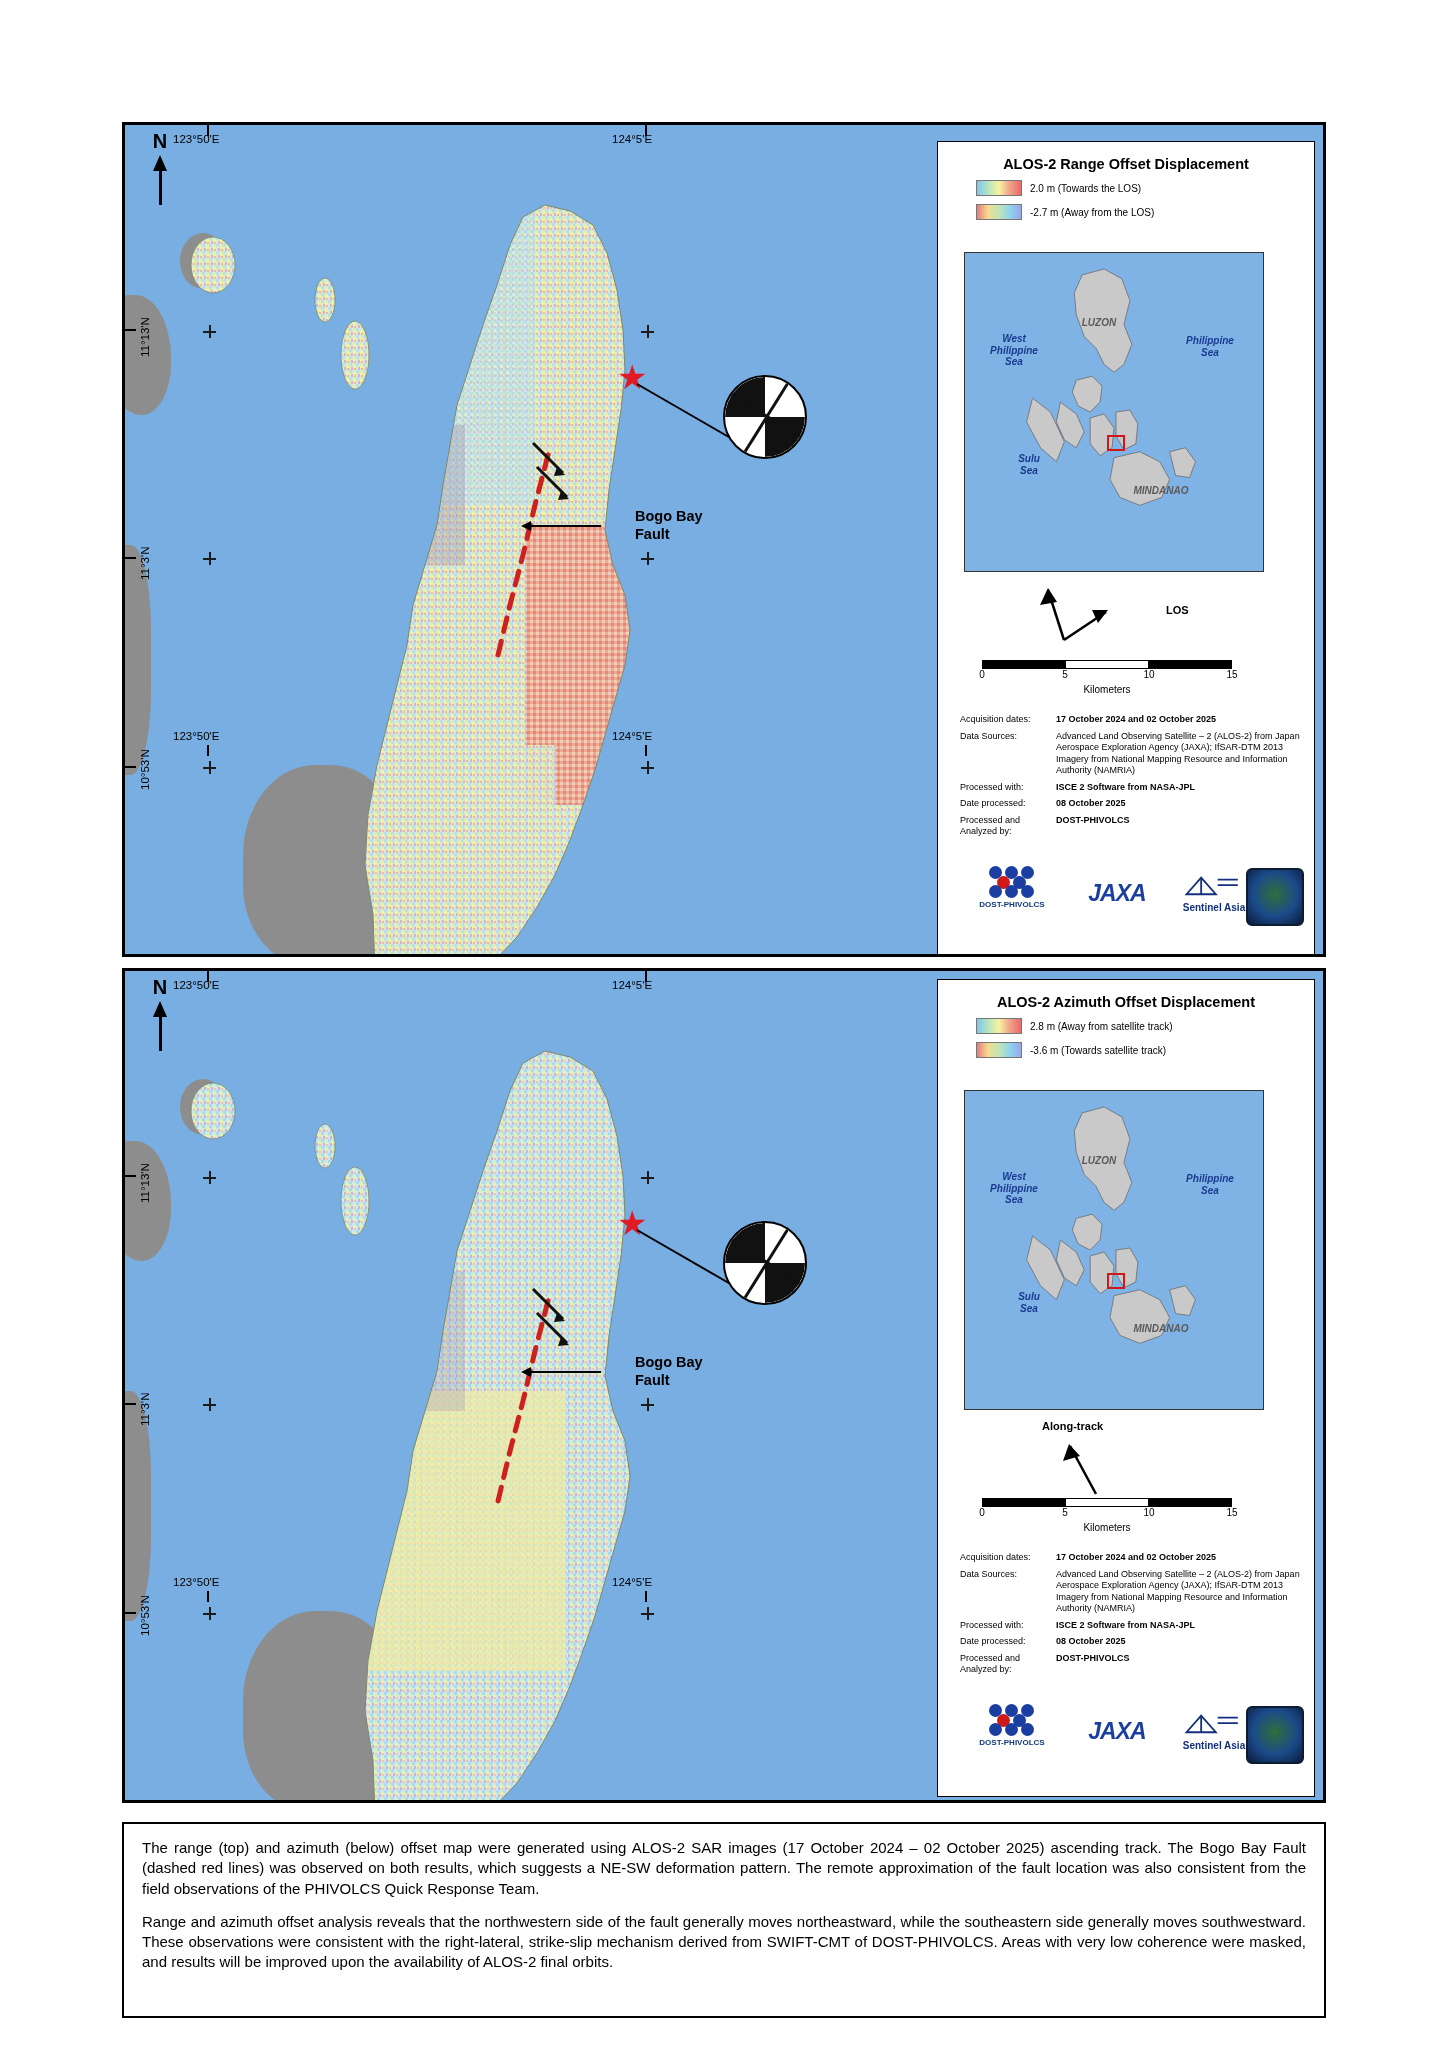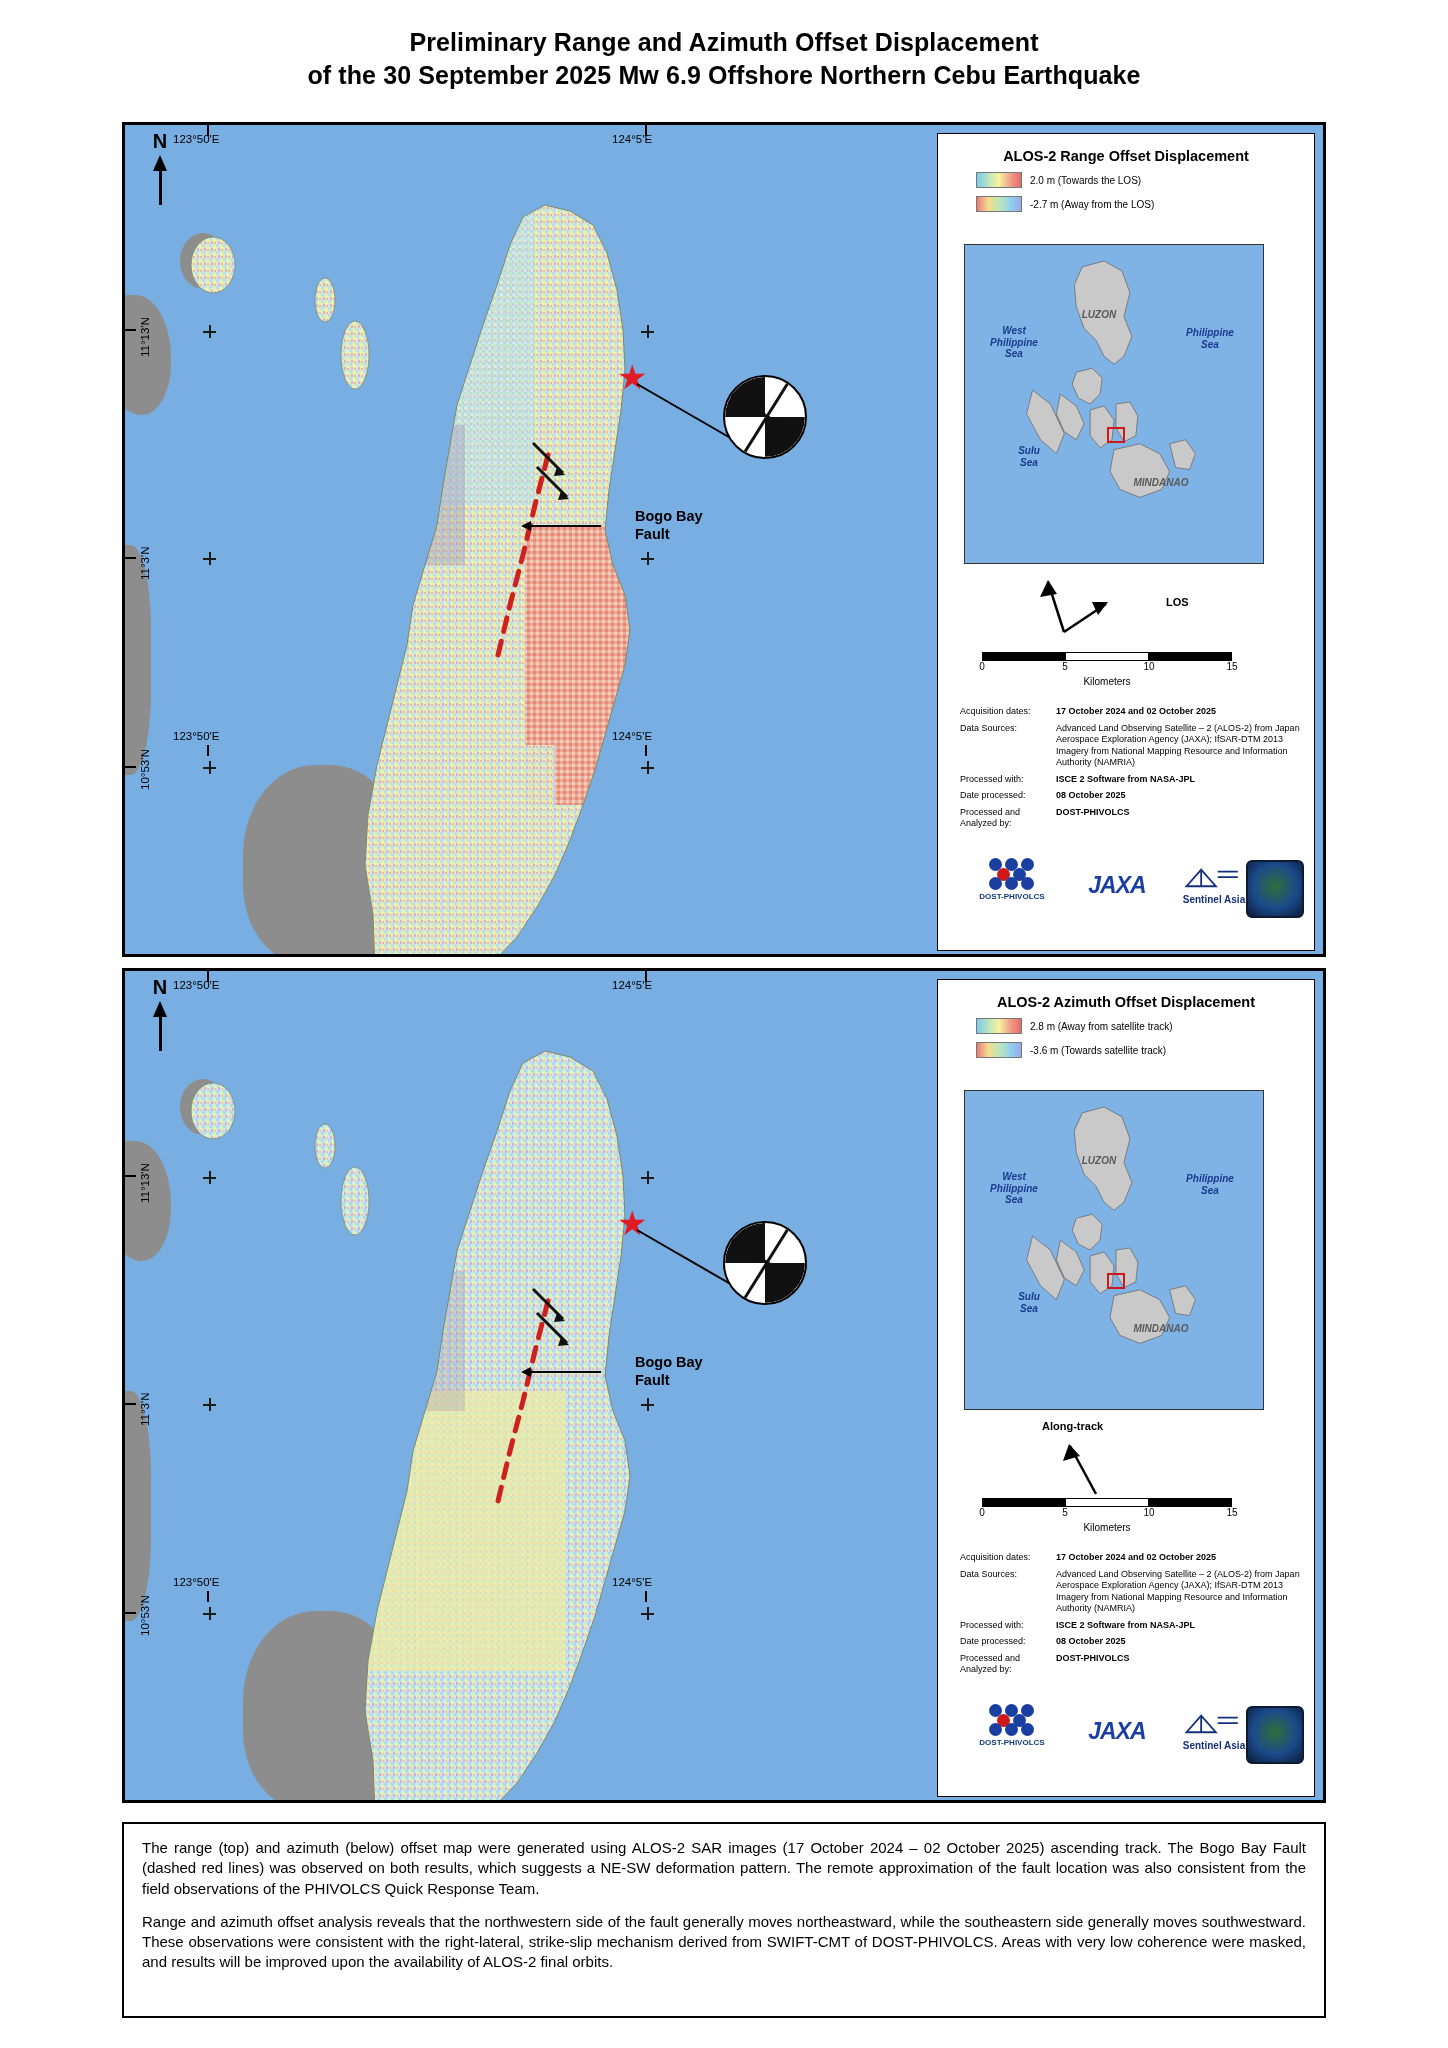--- a/index.html
+++ b/index.html
@@ -116,21 +116,21 @@
     border-bottom:5px solid transparent;
     border-right:10px solid #000;
   }
 
   
   .legend-box {
     position: absolute;
     background: #fff;
     border: 1.5px solid #000;
   }
-  #legend-range { right: 8px; top: 8px; width: 378px; height: 818px; }
+  #legend-range { right: 8px; top: 16px; width: 378px; height: 818px; }
   #legend-azimuth { right: 8px; top: 8px; width: 378px; height: 818px; }
 
   .legend-title {
     text-align: center;
     font-size: 14.5px;
     font-weight: bold;
     margin-top: 14px;
     color: #000;
   }
   .cbar-row { display:flex; align-items:center; margin: 8px 0 0 38px; }
@@ -205,24 +205,20 @@
     text-align: justify;
     color: #000;
   }
   #caption p:last-child { margin-bottom: 0; }
 </style>
 </head>
 <body>
 
 <div class="page">
 
-  <div class="title">
-    <div>Preliminary Range and Azimuth Offset Displacement</div>
-    <div>of the 30 September 2025 Mw 6.9 Offshore Northern Cebu Earthquake</div>
-  </div>
 
   <div class="map-panel" id="panel-range">
     <div class="water"></div>
 
     <div class="grey-land" style="left:-22px; top:170px; width:68px; height:120px; border-radius:40% 55% 45% 60%;"></div>
     <div class="grey-land" style="left:-30px; top:420px; width:56px; height:230px; border-radius:50% 40% 40% 60%;"></div>
     <div class="grey-land" style="left:118px; top:640px; width:160px; height:200px; border-radius:45% 45% 30% 40%;"></div>
     <div class="grey-land" style="left:55px; top:108px; width:46px; height:56px; border-radius:50%;"></div>
 
     <svg class="cebu-shape" style="position:absolute; left:0; top:0; width:1204px; height:835px;" viewBox="0 0 1204 835" preserveAspectRatio="none">

